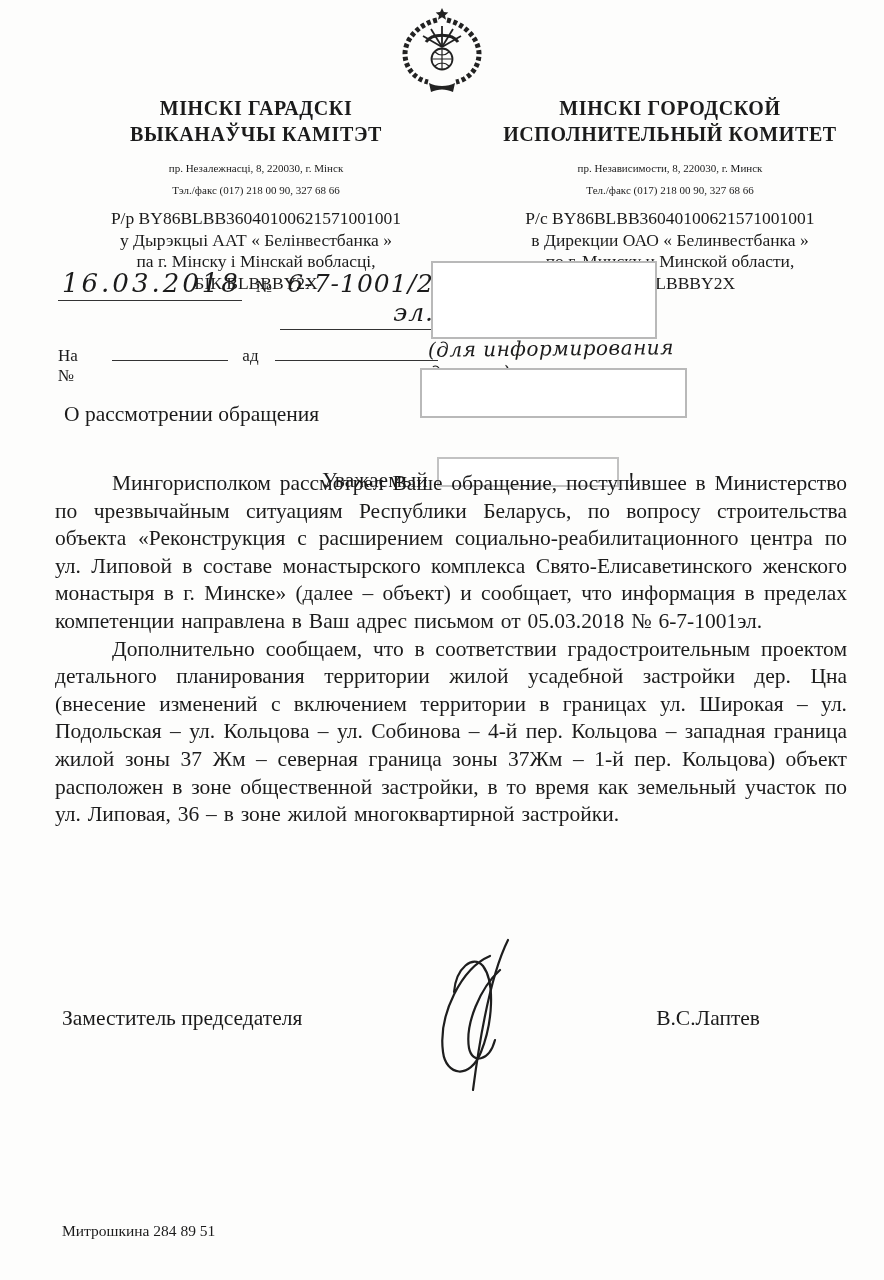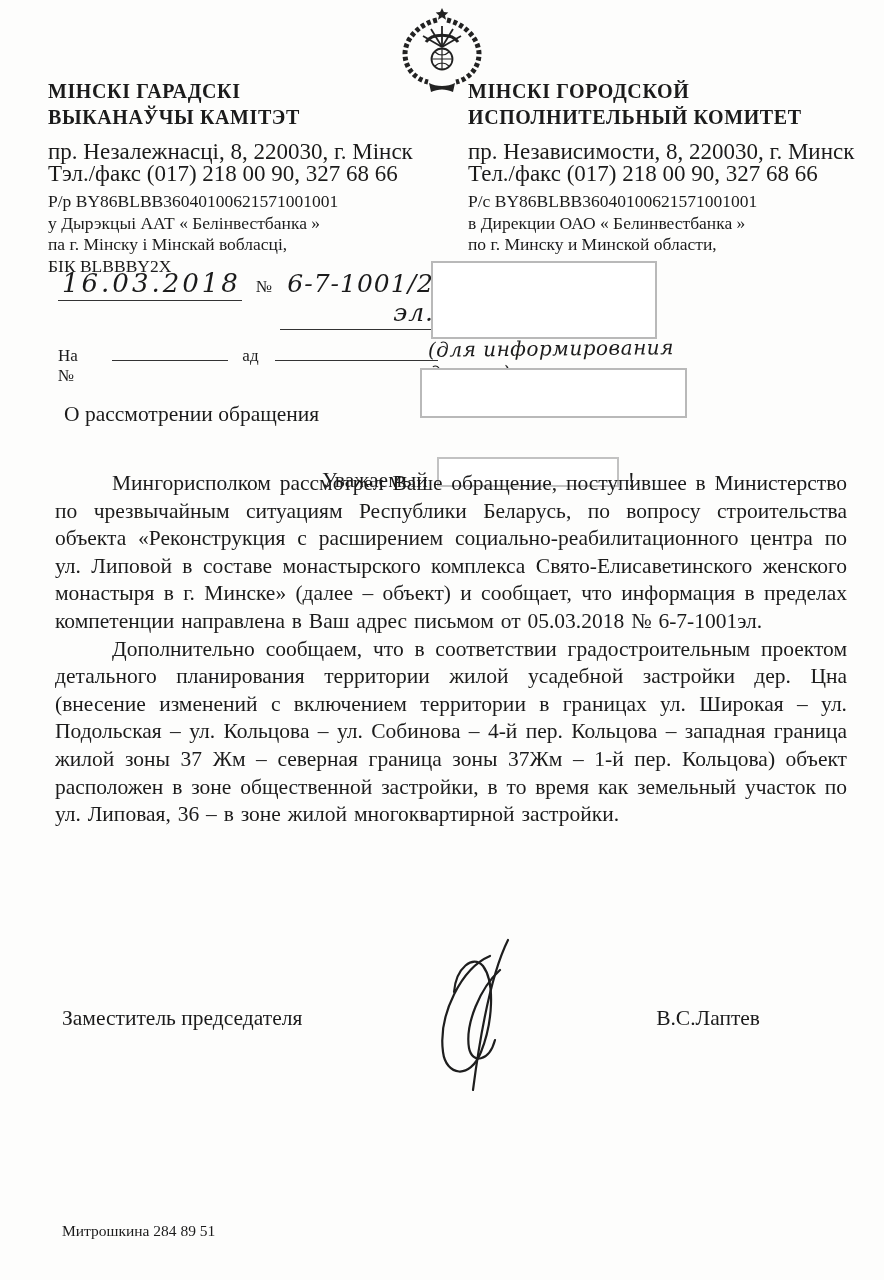--- a/index.html
+++ b/index.html
@@ -5,25 +5,25 @@
   html,body{margin:0;padding:0;background:#e8e8e8;}
   .page{
     position:relative;width:884px;height:1280px;margin:0 auto;
     background:#fdfdfc;color:#1b1b1b;
     font-family:"Liberation Serif", serif;
     overflow:hidden;
   }
   
   .emblem{position:absolute;left:394px;top:6px;width:96px;height:90px;}
   
-  .org{position:absolute;top:78px;}
+  .org{position:absolute;top:95px;text-align:center;}
   .org-left{left:48px;width:416px;}
   .org-right{left:468px;width:404px;}
   .org-title{font-weight:bold;font-size:20px;line-height:26px;letter-spacing:0.6px;}
-  .org-addr{font-size:23px;line-height:21.5px;margin-top:11px;}
+  .org-addr{font-size:11px;line-height:21.5px;margin-top:11px;}
   .org-bank{font-size:17.5px;line-height:21.5px;margin-top:7px;}
   
   .ref{position:absolute;left:58px;top:268px;width:380px;}
   .hw{font-family:"DejaVu Serif", serif;font-style:italic;}
   .ref-line1{display:flex;align-items:baseline;text-align:right;}
   .ref-date{font-size:26px;letter-spacing:3px;border-bottom:1.5px solid #333;
             padding:0 10px 2px 4px;min-width:170px;}
   .ref-no-label{font-size:17px;margin:0 8px 0 14px;}
   .ref-num{font-size:25px;letter-spacing:1px;border-bottom:1.5px solid #333;
            padding:0 4px 2px 4px;}

